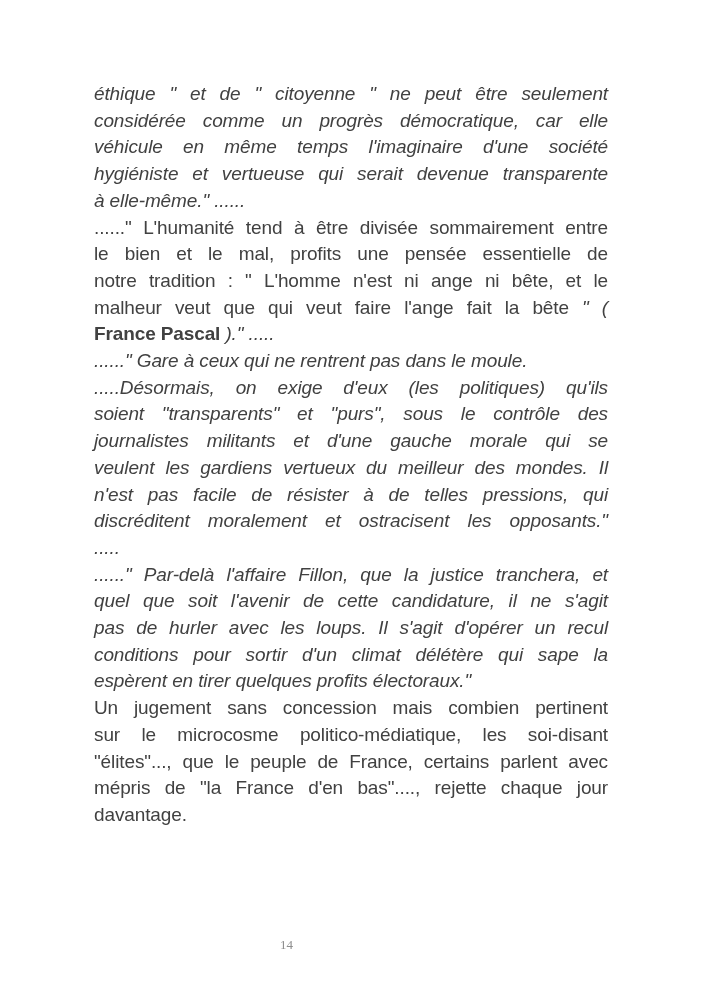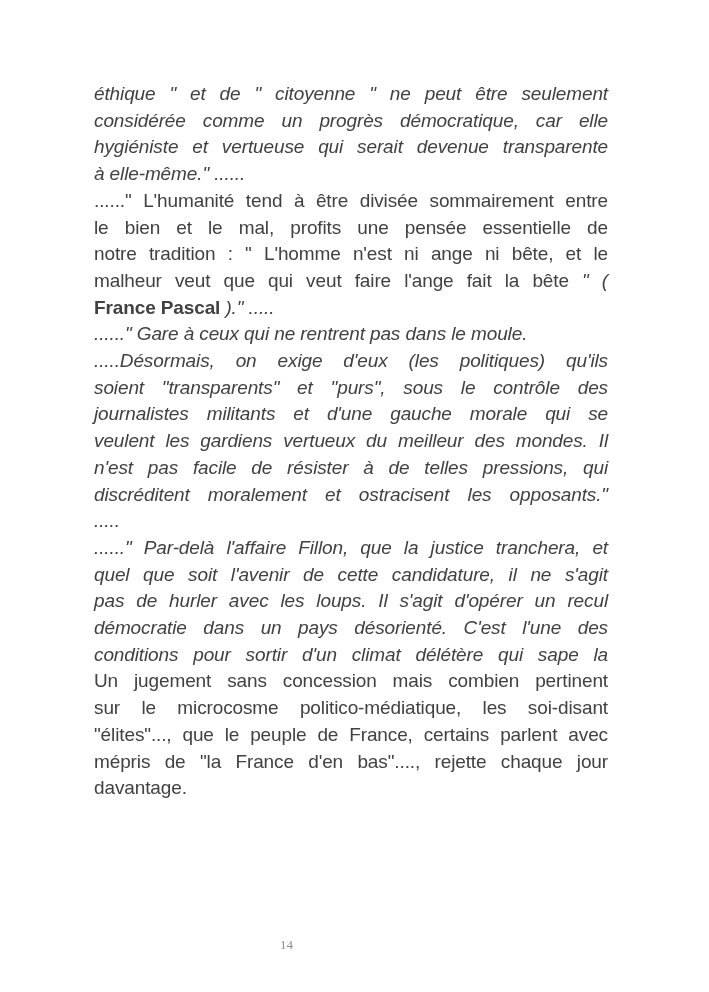--- a/index.html
+++ b/index.html
@@ -47,40 +47,41 @@
     color: #8e8e8e;
   }
 </style>
 </head>
 <body>
 
 <div class="page" style="background: rgb(255, 255, 255);">
   <div class="text-block" style="color: rgb(65, 65, 65);">
       <div class="line j"><span class="seg-i">éthique " et de " citoyenne " ne peut être seulement</span></div>
       <div class="line j"><span class="seg-i">considérée comme un progrès démocratique, car elle</span></div>
+      <div class="line j"><span class="seg-i">véhicule en même temps l'imaginaire d'une société</span></div>
       <div class="line j"><span class="seg-i">hygiéniste et vertueuse qui serait devenue transparente</span></div>
       <div class="line"><span class="seg-i">à elle-même." ......</span></div>
       <div class="line j"><span class="seg-r">......" L'humanité tend à être divisée sommairement entre</span></div>
       <div class="line j"><span class="seg-r">le bien et le mal, profits une pensée essentielle de</span></div>
       <div class="line j"><span class="seg-r">notre tradition : " L'homme n'est ni ange ni bête, et le</span></div>
       <div class="line j"><span class="seg-r">malheur veut que qui veut faire l'ange fait la bête </span><span class="seg-i">" (</span></div>
       <div class="line"><span class="seg-b">France Pascal</span><span class="seg-i"> )." .....</span></div>
       <div class="line"><span class="seg-i">......" Gare à ceux qui ne rentrent pas dans le moule.</span></div>
       <div class="line j"><span class="seg-i">.....Désormais, on exige d'eux (les politiques) qu'ils</span></div>
       <div class="line j"><span class="seg-i">soient "transparents" et "purs", sous le contrôle des</span></div>
       <div class="line j"><span class="seg-i">journalistes militants et d'une gauche morale qui se</span></div>
       <div class="line j"><span class="seg-i">veulent les gardiens vertueux du meilleur des mondes. Il</span></div>
       <div class="line j"><span class="seg-i">n'est pas facile de résister à de telles pressions, qui</span></div>
       <div class="line j"><span class="seg-i">discréditent moralement et ostracisent les opposants."</span></div>
       <div class="line"><span class="seg-i">.....</span></div>
       <div class="line j"><span class="seg-i">......" Par-delà l'affaire Fillon, que la justice tranchera, et</span></div>
       <div class="line j"><span class="seg-i">quel que soit l'avenir de cette candidature, il ne s'agit</span></div>
       <div class="line j"><span class="seg-i">pas de hurler avec les loups. Il s'agit d'opérer un recul</span></div>
-      <div class="line j"><span class="seg-i">démocratie dans un pays désorienté. C'est l'une des</span></div>
       <div class="line j"><span class="seg-i">conditions pour sortir d'un climat délétère qui sape la</span></div>
+      <div class="line"><span class="seg-i">espèrent en tirer quelques profits électoraux."</span></div>
       <div class="line j"><span class="seg-r">Un jugement sans concession mais combien pertinent</span></div>
       <div class="line j"><span class="seg-r">sur le microcosme politico-médiatique, les soi-disant</span></div>
       <div class="line j"><span class="seg-r">"élites"..., que le peuple de France, certains parlent avec</span></div>
       <div class="line j"><span class="seg-r">mépris de "la France d'en bas"...., rejette chaque jour</span></div>
       <div class="line"><span class="seg-r">davantage.</span></div>
     </div>
   <div class="page-number" style="color: rgb(142, 142, 142);">14</div>
 </div>
 
 </body></html>

